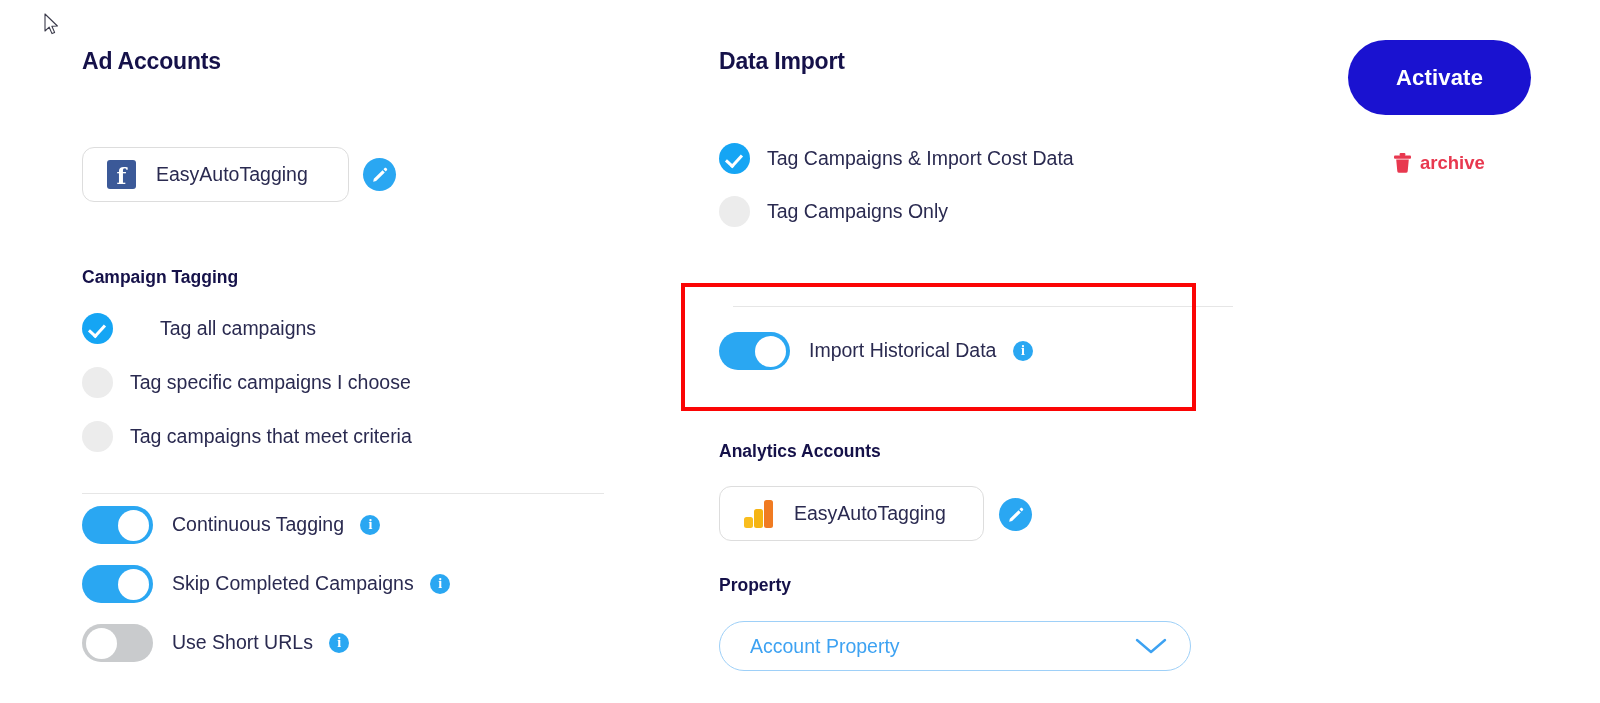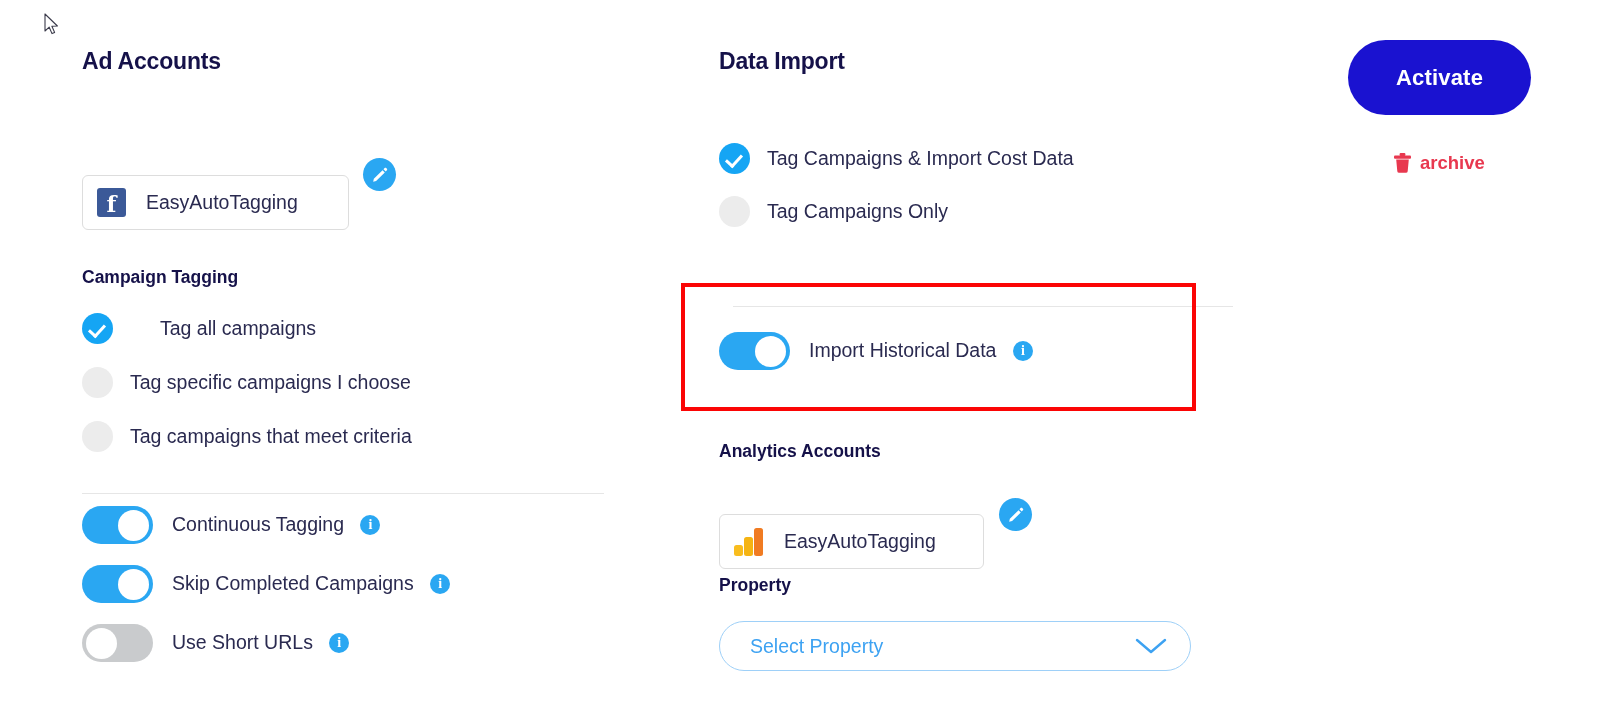--- a/index.html
+++ b/index.html
@@ -124,25 +124,24 @@
     vertical-align: middle;
     flex: 0 0 auto;
   }
 
   
   .account-chip {
     position: absolute;
     display: flex;
     align-items: center;
     border: 1px solid #dddddd;
-    border-radius: 6px;
+    border-radius: 12px;
     background: #ffffff;
     height: 55px;
-    padding: 0 22px 0 14px;
-    margin-top: 28px;
+    padding: 0 22px 0 24px;
   }
   .account-chip .chip-label {
     font-size: 19.5px;
     color: #2a2a50;
     margin-left: 20px;
     white-space: nowrap;
   }
 
   .fb-icon {
     width: 29px;
@@ -369,21 +368,21 @@
 
   <div class="edit-btn" style="left:999px;top:498px;">
     <svg width="18" height="18" viewBox="0 0 24 24">
       <path d="M3.8 17.1l-0.9 3.9 3.9-0.9L18.4 8.5l-3-3L3.8 17.1z M19.6 7.3l1.6-1.6c0.6-0.6 0.6-1.5 0-2.1l-0.9-0.9c-0.6-0.6-1.5-0.6-2.1 0l-1.6 1.6L19.6 7.3z" fill="#ffffff"></path>
     </svg>
   </div>
 
   <div class="sub-heading" style="position:absolute;left:719px;top:577px;">Property</div>
 
   <div class="select-box">
-    <span class="select-value">Select Property</span>
+    <span class="select-value">Account Property</span>
     <svg width="34" height="20" viewBox="0 0 34 20">
       <path d="M3 4 L17 16 L31 4" fill="none" stroke="#3da2f2" stroke-width="2.4" stroke-linecap="round" stroke-linejoin="round"></path>
     </svg>
   </div>
 </div>
 
 <div>
   <button class="activate-btn">Activate</button>
 
   <a class="archive-link" href="#">

